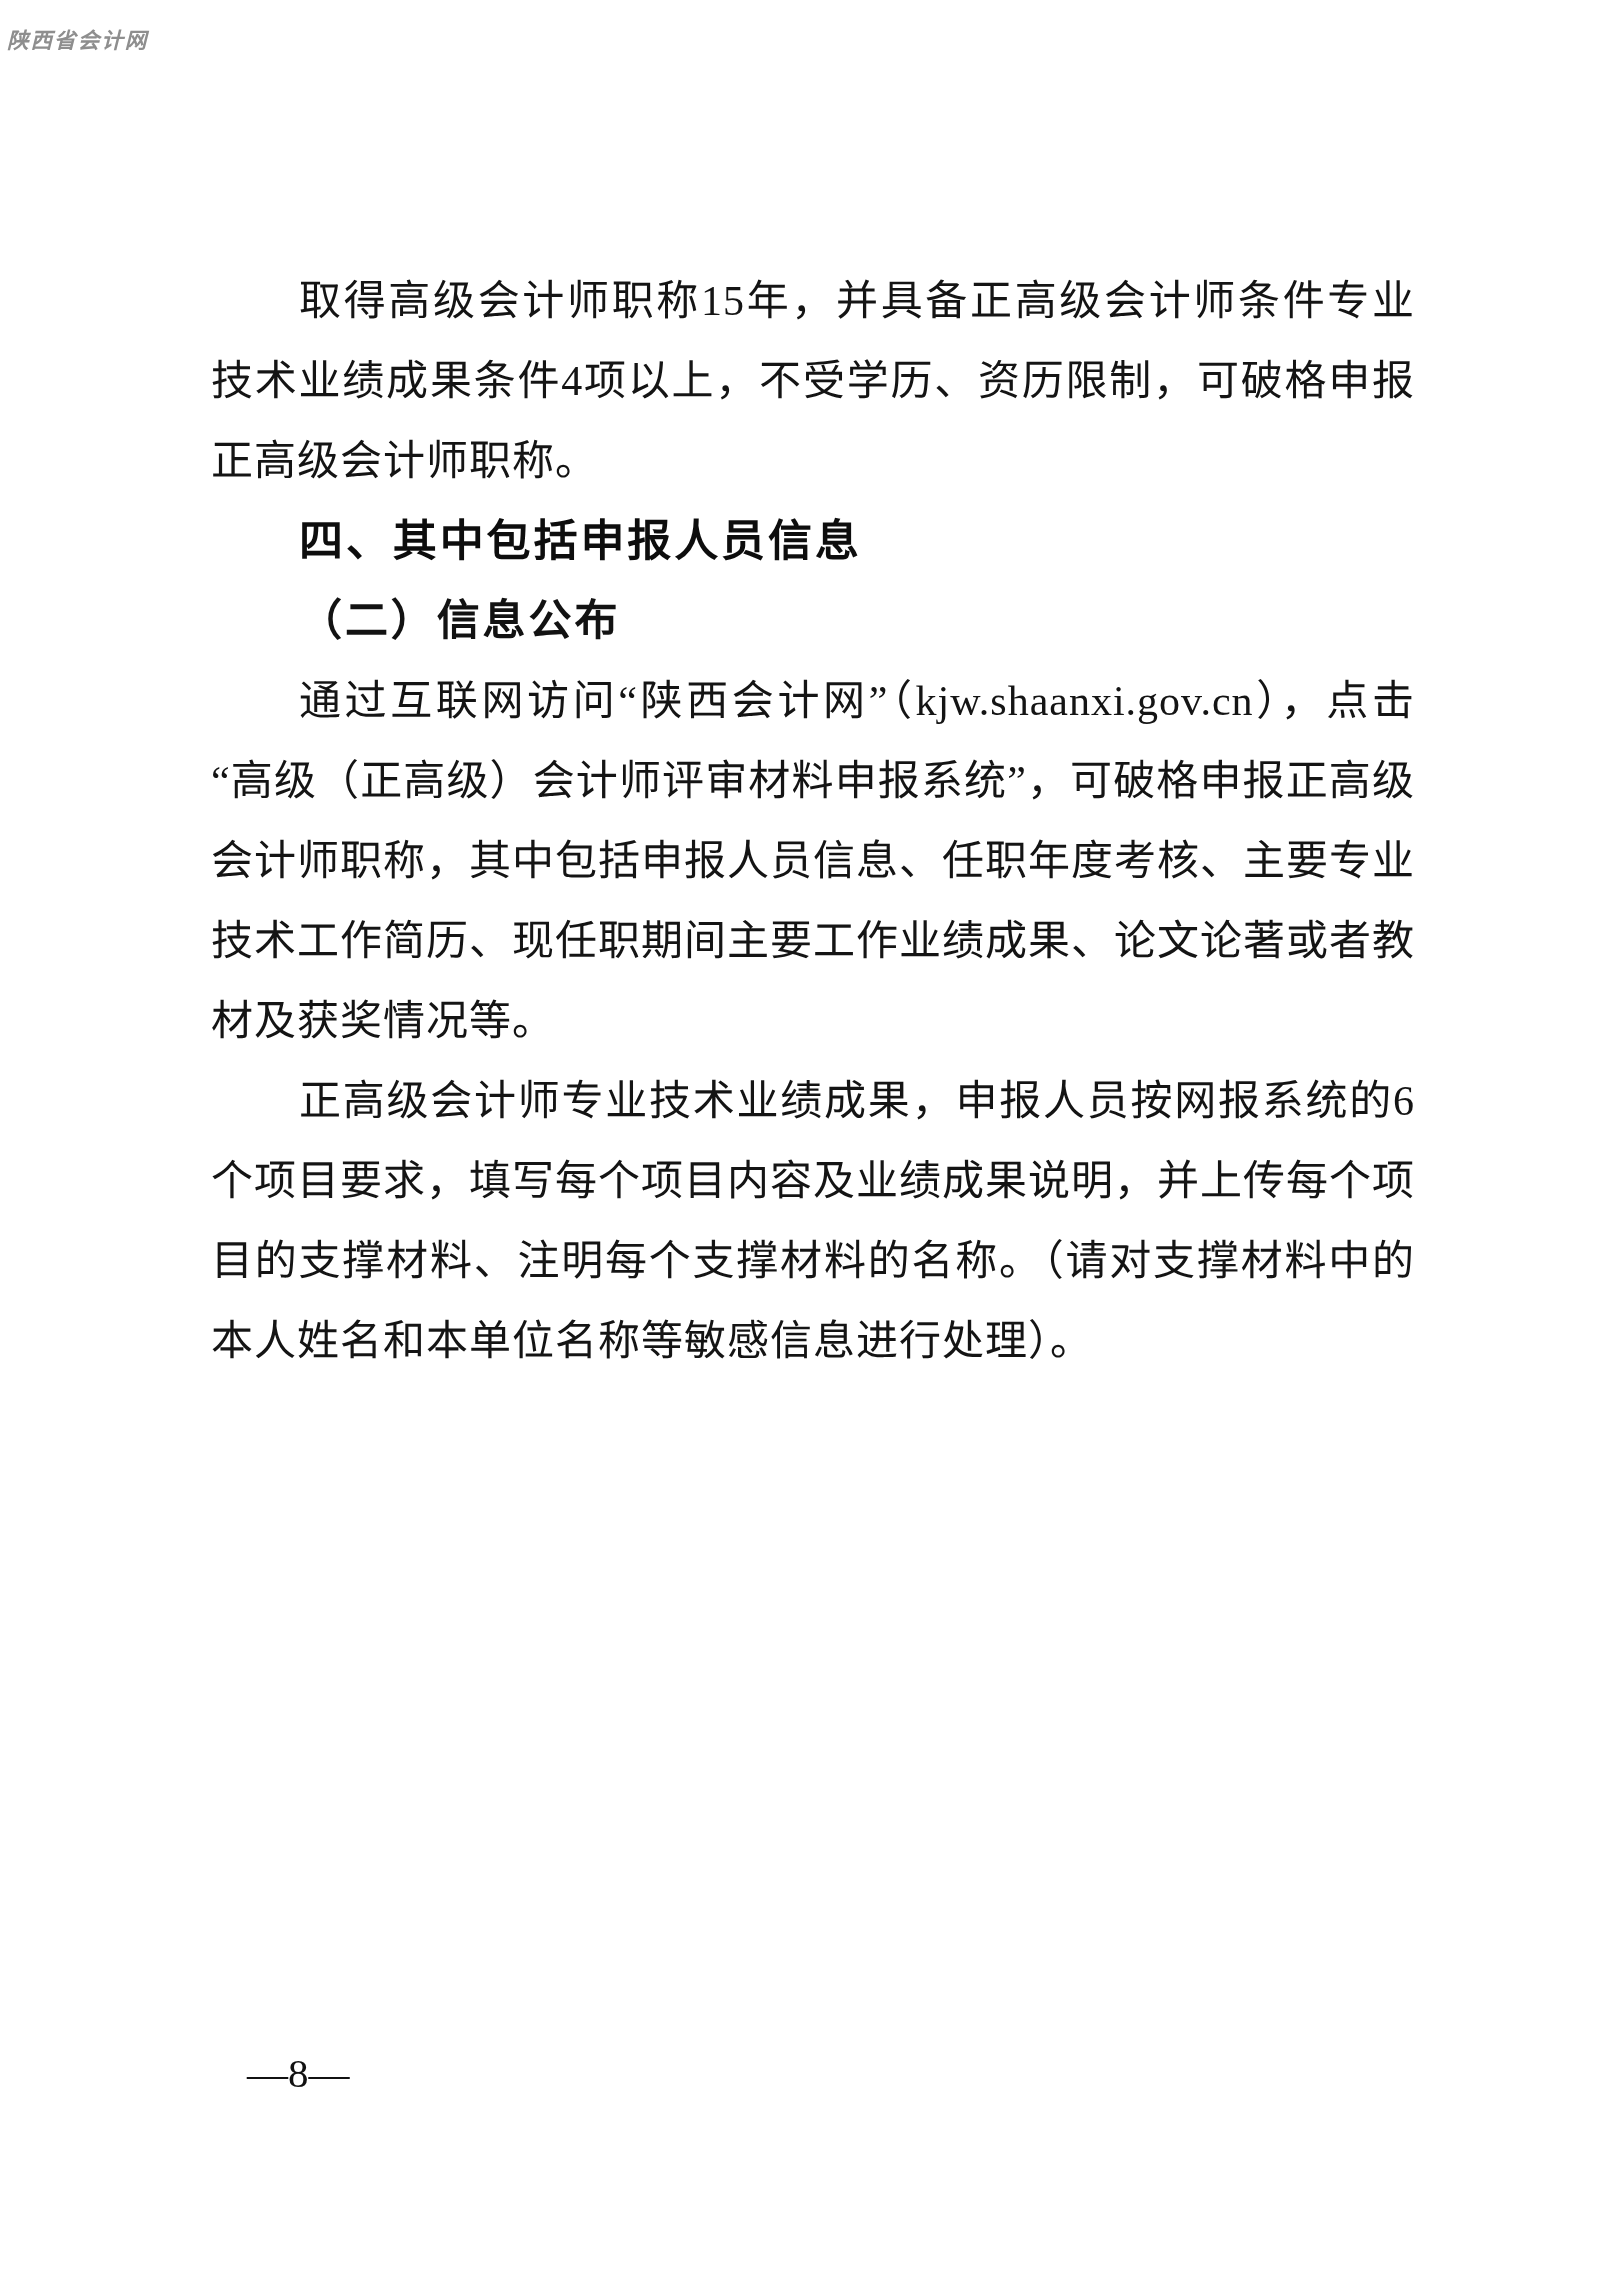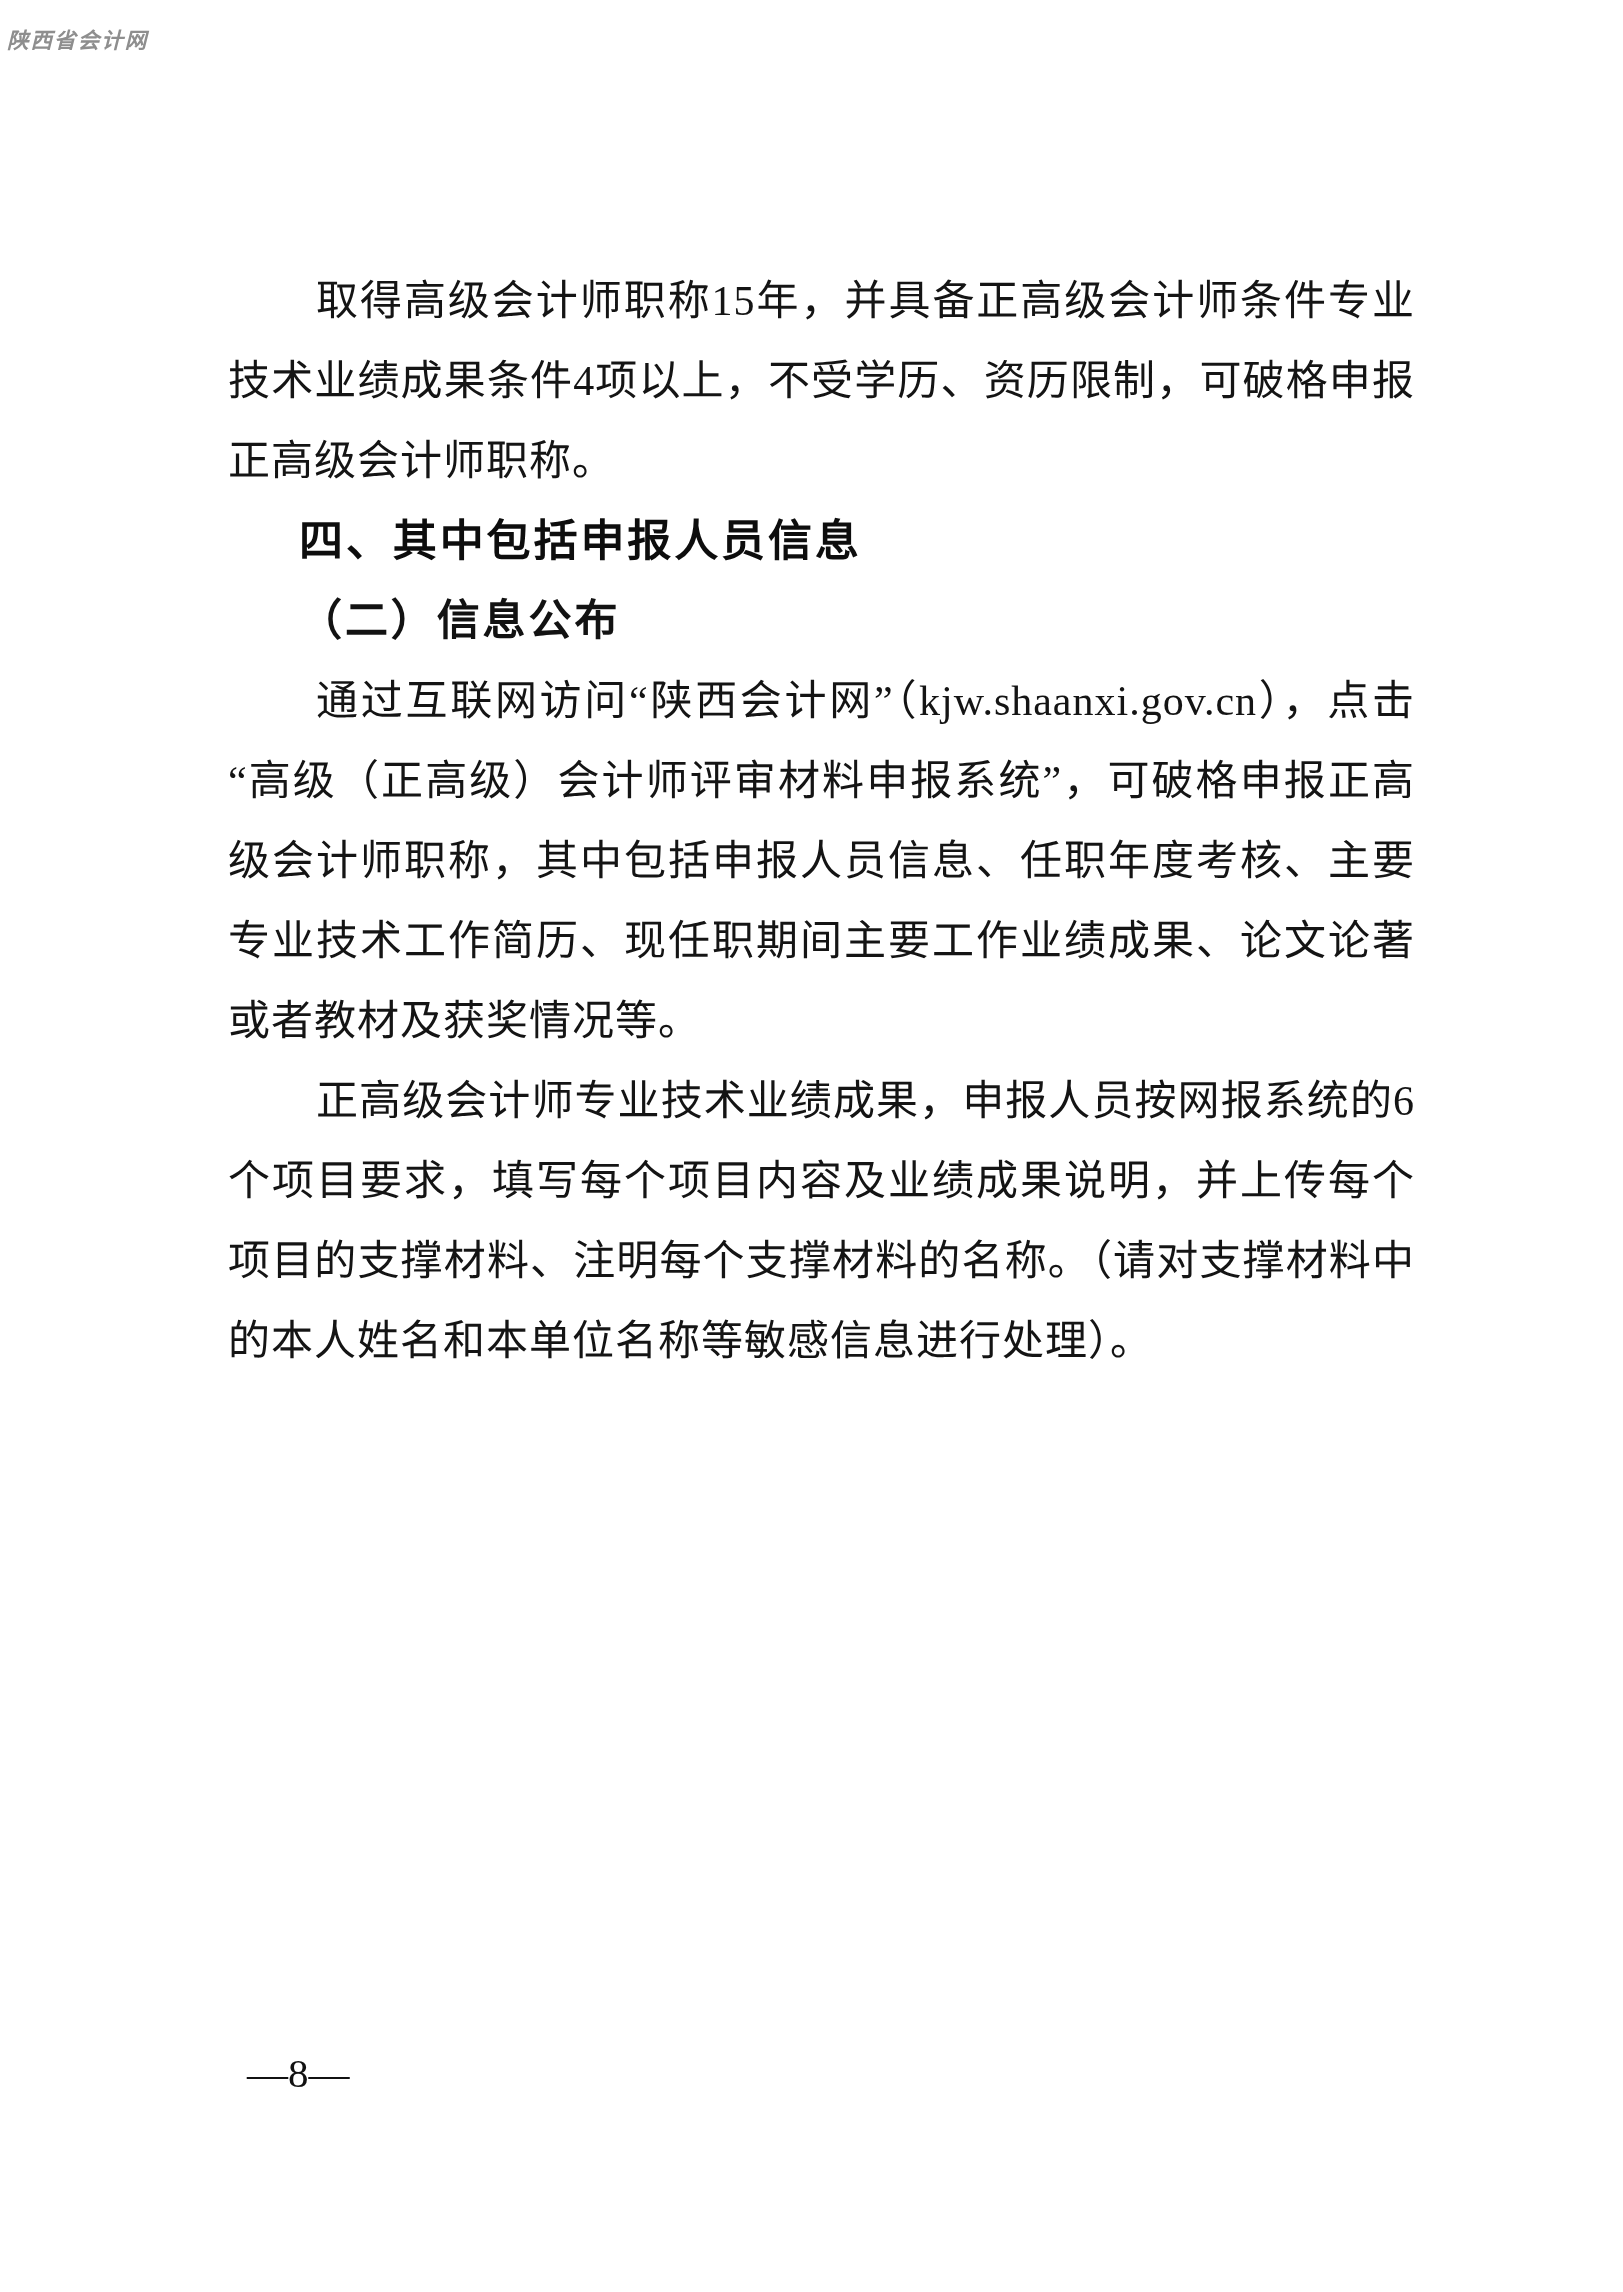--- a/index.html
+++ b/index.html
@@ -60,21 +60,20 @@
   }
 
   .para {
     font-size: 42px;
     line-height: 80px;
     letter-spacing: 1px;
     text-indent: 88px;
     text-align: justify;
     text-justify: inter-character;
     color: #141414;
-    margin-left: 17px;
   }
 
   .footer-pagenum {
     position: absolute;
     left: 247px;
     top: 2049px;
     font-size: 41px;
     letter-spacing: 0;
     color: #111111;
     font-family: "Liberation Serif", serif;

